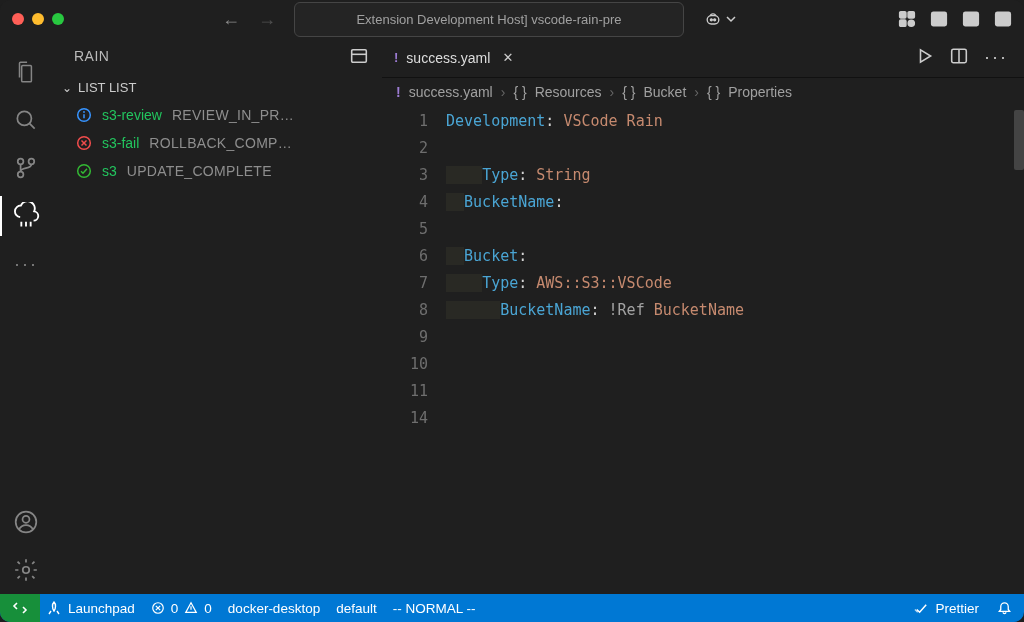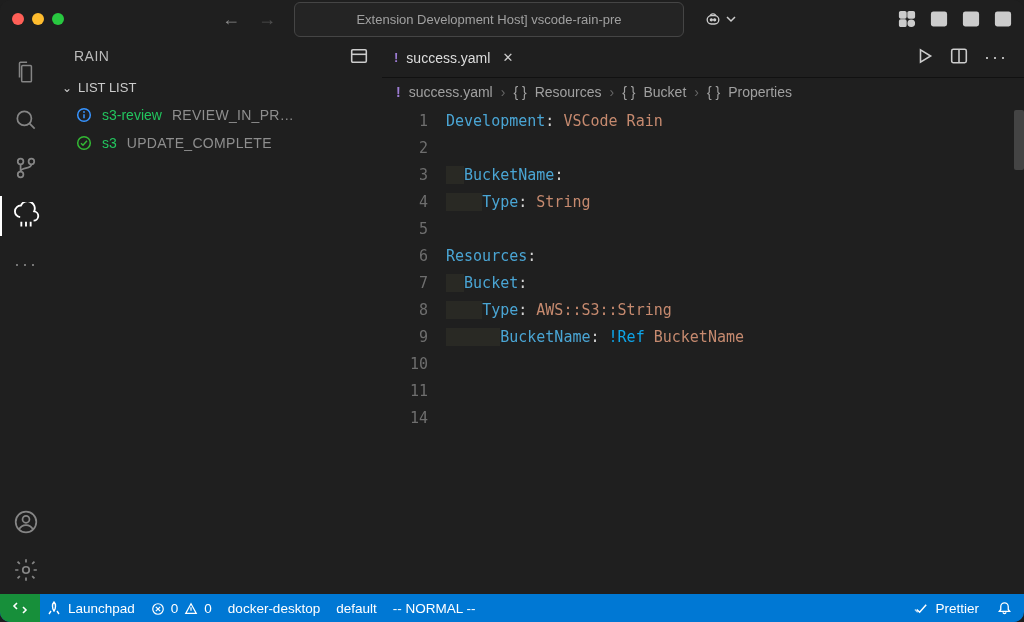--- a/index.html
+++ b/index.html
@@ -162,35 +162,35 @@
     text-align: right;
     color: #6e6e6e;
     padding-right: 18px;
   }
   .gutter div { height:27px;}
   .codebody { flex:1; position:relative;}
   .line { height:27px; white-space: pre; }
   .indent-fill { background: rgba(90,90,60,0.18); }
   .k-key { color: var(--code-key); }
   .k-str { color: var(--code-str); }
-  .k-tag { color: #0ea5e9; }
+  .k-tag { color: #a3a3a3; }
   .k-white { color: #d4d4d4;}
   .minimap-scroll {
     position:absolute; right:0; top:4px; width:10px; height:60px; background: rgba(180,180,180,0.25); border-radius:2px;
   }
   
   .statusbar {
     height: 28px;
     background: var(--status-blue);
     color: #fff;
     display:flex; align-items:center;
     font-size: 13.5px;
     padding: 0 12px;
   }
-  .statusbar .left { display:flex; align-items:flex-end; gap:16px;}
+  .statusbar .left { display:flex; align-items:center; gap:16px;}
   .statusbar .item { display:flex; align-items:center; gap:6px;}
   .statusbar .right { margin-left:auto; display:flex; align-items:flex-start; gap:18px;}
   .remote-ind {
     position:absolute; left:0; bottom:0; height:28px; width:40px;
     background: #178f3a; display:flex; align-items:center; justify-content:center; color:#fff;
   }
   .statusbar-pad { width:34px;}
   svg { display:block;}
 </style>
 </head>
@@ -305,20 +305,29 @@
       <span>LIST LIST</span>
     </div>
     <div class="stack-item">
       <svg class="status-icon" viewBox="0 0 16 16" fill="none" stroke="#3794ff" stroke-width="1.5">
           <circle cx="8" cy="8" r="6.3"></circle>
           <line x1="8" y1="7.2" x2="8" y2="11.3"></line>
           <circle cx="8" cy="5" r="0.9" fill="#3794ff" stroke="none"></circle>
         </svg>
       <span class="name">s3-review</span>
       <span class="status">REVIEW_IN_PR…</span>
+    </div>
+    <div class="stack-item">
+      <svg class="status-icon" viewBox="0 0 16 16" fill="none" stroke="#f14c4c" stroke-width="1.5">
+          <circle cx="8" cy="8" r="6.3"></circle>
+          <line x1="5.5" y1="5.5" x2="10.5" y2="10.5"></line>
+          <line x1="10.5" y1="5.5" x2="5.5" y2="10.5"></line>
+        </svg>
+      <span class="name">s3-fail</span>
+      <span class="status">ROLLBACK_COMP…</span>
     </div>
     <div class="stack-item">
       <svg class="status-icon" viewBox="0 0 16 16" fill="none" stroke="#33b934" stroke-width="1.5">
           <circle cx="8" cy="8" r="6.3"></circle>
           <path d="M5 8.2l2 2 4-4.4"></path>
         </svg>
       <span class="name">s3</span>
       <span class="status">UPDATE_COMPLETE</span>
     </div>
   </div>
@@ -366,26 +375,25 @@
           <div>7</div>
             <div>8</div>
             <div>9</div>
           <div>10</div>
             <div>11</div>
             <div>14</div>
         </div>
         <div class="codebody">
           <div class="line"><span class="k-key">Development</span><span class="k-white">: </span><span class="k-str">VSCode Rain</span></div>
           <div class="line"></div>
+          <div class="line"><span class="indent-fill">  </span><span class="indent-fill">  </span><span class="k-key">Type</span><span class="k-white">: </span><span class="k-str">String</span></div>
           <div class="line"><span class="indent-fill">  </span><span class="k-key">BucketName</span><span class="k-white">:</span></div>
-          <div class="line"><span class="indent-fill">  </span><span class="indent-fill">  </span><span class="k-key">Type</span><span class="k-white">: </span><span class="k-str">String</span></div>
           <div class="line"></div>
-          <div class="line"><span class="k-key">Resources</span><span class="k-white">:</span></div>
           <div class="line"><span class="indent-fill">  </span><span class="k-key">Bucket</span><span class="k-white">:</span></div>
-          <div class="line"><span class="indent-fill">  </span><span class="indent-fill">  </span><span class="k-key">Type</span><span class="k-white">: </span><span class="k-str">AWS::S3::String</span></div>
+          <div class="line"><span class="indent-fill">  </span><span class="indent-fill">  </span><span class="k-key">Type</span><span class="k-white">: </span><span class="k-str">AWS::S3::VSCode</span></div>
           <div class="line"><span class="indent-fill">  </span><span class="indent-fill">  </span><span class="indent-fill">  </span><span class="k-key">BucketName</span><span class="k-white">: </span><span class="k-tag">!Ref</span><span class="k-white"> </span><span class="k-str">BucketName</span></div>
           <div class="line"></div>
         </div>
       </div>
       <div class="minimap-scroll"></div>
     </div>
   </div>
 </div>
 
 <div class="remote-ind">

